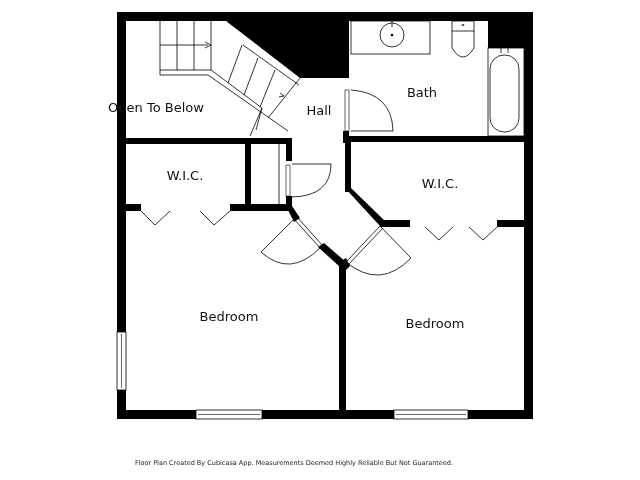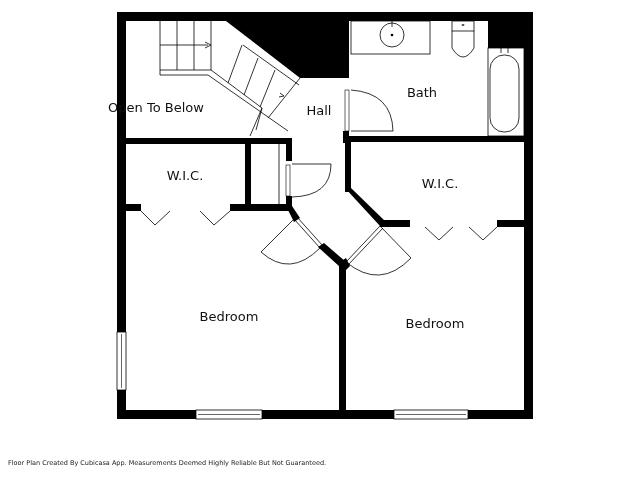--- a/index.html
+++ b/index.html
@@ -1,21 +1,21 @@
 <!DOCTYPE html>
 <html><head>
   <meta charset="utf-8">
   <style>
     html, body { margin: 0; padding: 0; background: #ffffff; }
     body { width: 640px; height: 480px; position: relative; overflow: hidden; font-family: "DejaVu Sans", sans-serif; }
     svg { position: absolute; left: 0; top: 0; }
     .wall { fill: #000; }
     .thin { fill: none; stroke: #000; stroke-width: 0.8; }
     .label { font-family: "DejaVu Sans", sans-serif; font-size: 13px; fill: #111; }
-    .footer { position: absolute; left: 8px; width: 588px; top: 459px; text-align: left; font-family: "DejaVu Sans", sans-serif; font-size: 6.5px; color: #222; }
+    .footer { position: absolute; left: 0; width: 588px; top: 459px; text-align: center; font-family: "DejaVu Sans", sans-serif; font-size: 6.5px; color: #222; }
   </style>
 </head>
 <body>
 
 <svg width="640" height="480" viewBox="0 0 640 480">
 
   <g>
     <rect class="wall" x="117" y="12" width="416" height="9"></rect>
     <rect class="wall" x="117" y="12" width="9" height="407"></rect>
     <rect class="wall" x="524" y="12" width="9" height="407"></rect>

